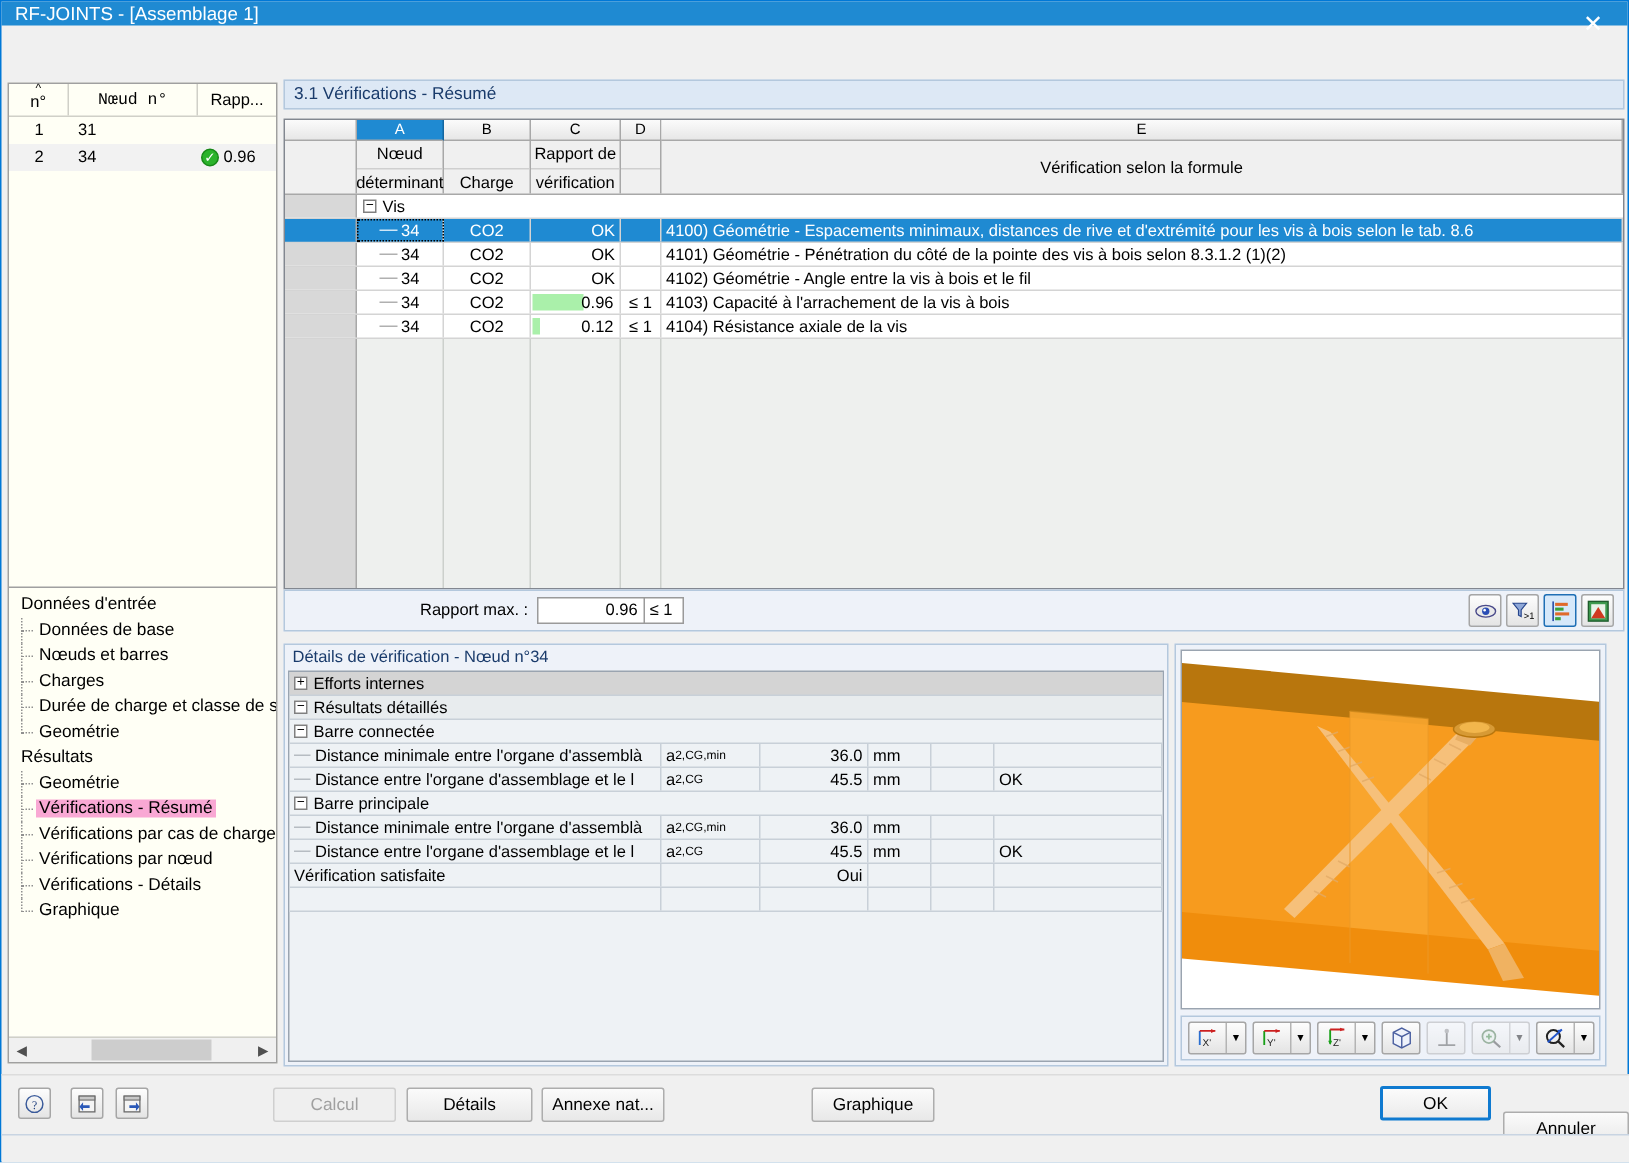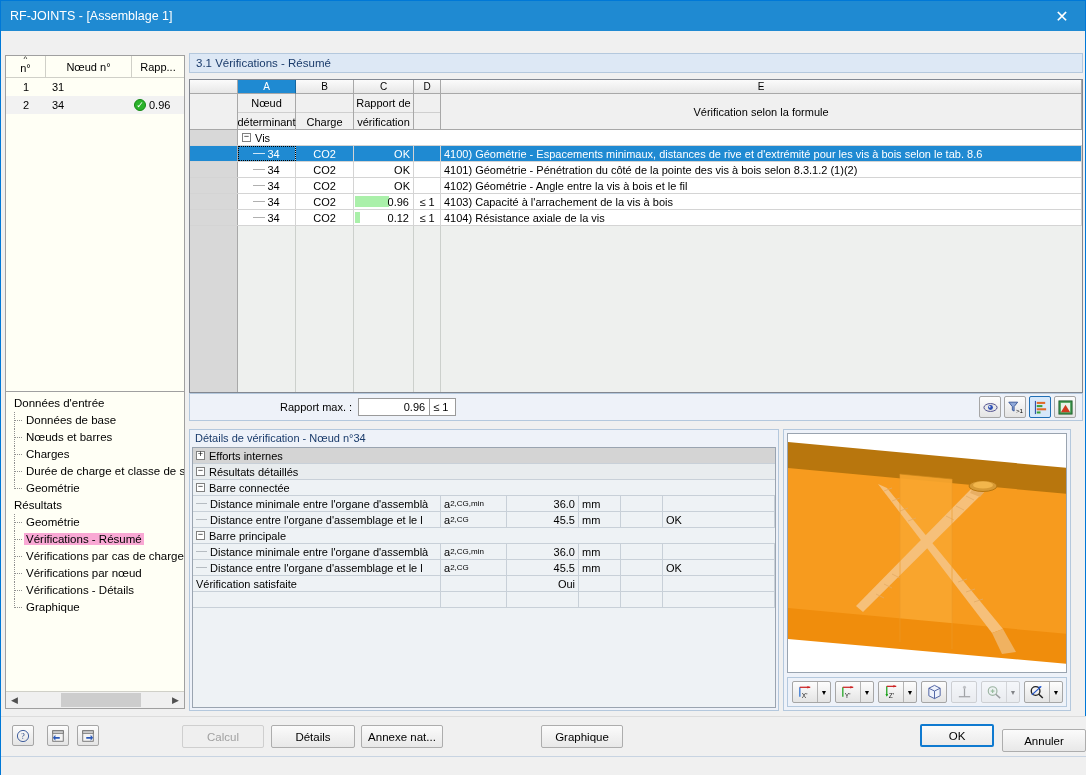--- a/index.html
+++ b/index.html
@@ -14,21 +14,21 @@
   }
   #app {
     width: 1086px; height: 775px;
     position: relative;
     border: 1px solid #0078d7;
     background: #f0f0f0;
   }
 
   
   .titlebar {
-    height: 30px;
+    height: 16px;
     background: #1f8ad2;
     color: #ffffff;
     display: flex;
     align-items: center;
     padding-left: 9px;
     font-size: 12.5px;
     position: relative;
   }
   .titlebar .close-btn {
     position: absolute;
@@ -74,21 +74,21 @@
     border-bottom: 1px solid #d0d0c8;
     flex: none;
   }
   .lp-hc {
     display: flex; align-items: center; justify-content: center;
     font-size: 11px;
     border-right: 1px solid #d0d0c8;
     position: relative;
   }
   .lp-hc.c1 { width: 40px; flex-direction: column; }
-  .lp-hc.c2 { width: 86px; }
+  .lp-hc.c2 { width: 86px; font-family: Liberation Mono, monospace; }
   .lp-hc.c3 { width: 52px; border-right: none; }
   .sort-caret {
     font-size: 8px; line-height: 6px; margin-top: -3px;
   }
   .lp-rows { flex: none; }
   .lp-row {
     height: 18px; display: flex; align-items: center;
     font-size: 11px;
   }
   .lp-row.sel { background: #f2f2f2; }
@@ -1032,17 +1032,17 @@
         <polygon points="6,9 11,9 11,6.6 13.8,10 11,13.4 11,11 6,11" fill="#2a58b8"></polygon>
       </svg>
     </div>
 
     <div class="pbtn disabled" style="left:181px; top:8px; width:82px;">Calcul</div>
     <div class="pbtn" style="left:270px; top:8px; width:84px;">Détails</div>
     <div class="pbtn" style="left:360px; top:8px; width:82px;">Annexe nat...</div>
     <div class="pbtn" style="left:540px; top:8px; width:82px;">Graphique</div>
 
     <div class="pbtn primary" style="left:919px; top:7px; width:74px;">OK</div>
-    <div class="pbtn" style="left:1001px; top:12px; width:84px;">Annuler</div>
+    <div class="pbtn" style="left:1001px; top:24px; width:84px;">Annuler</div>
   </div>
 
   <div class="statusbar"></div>
 </div>
 
 </body></html>

